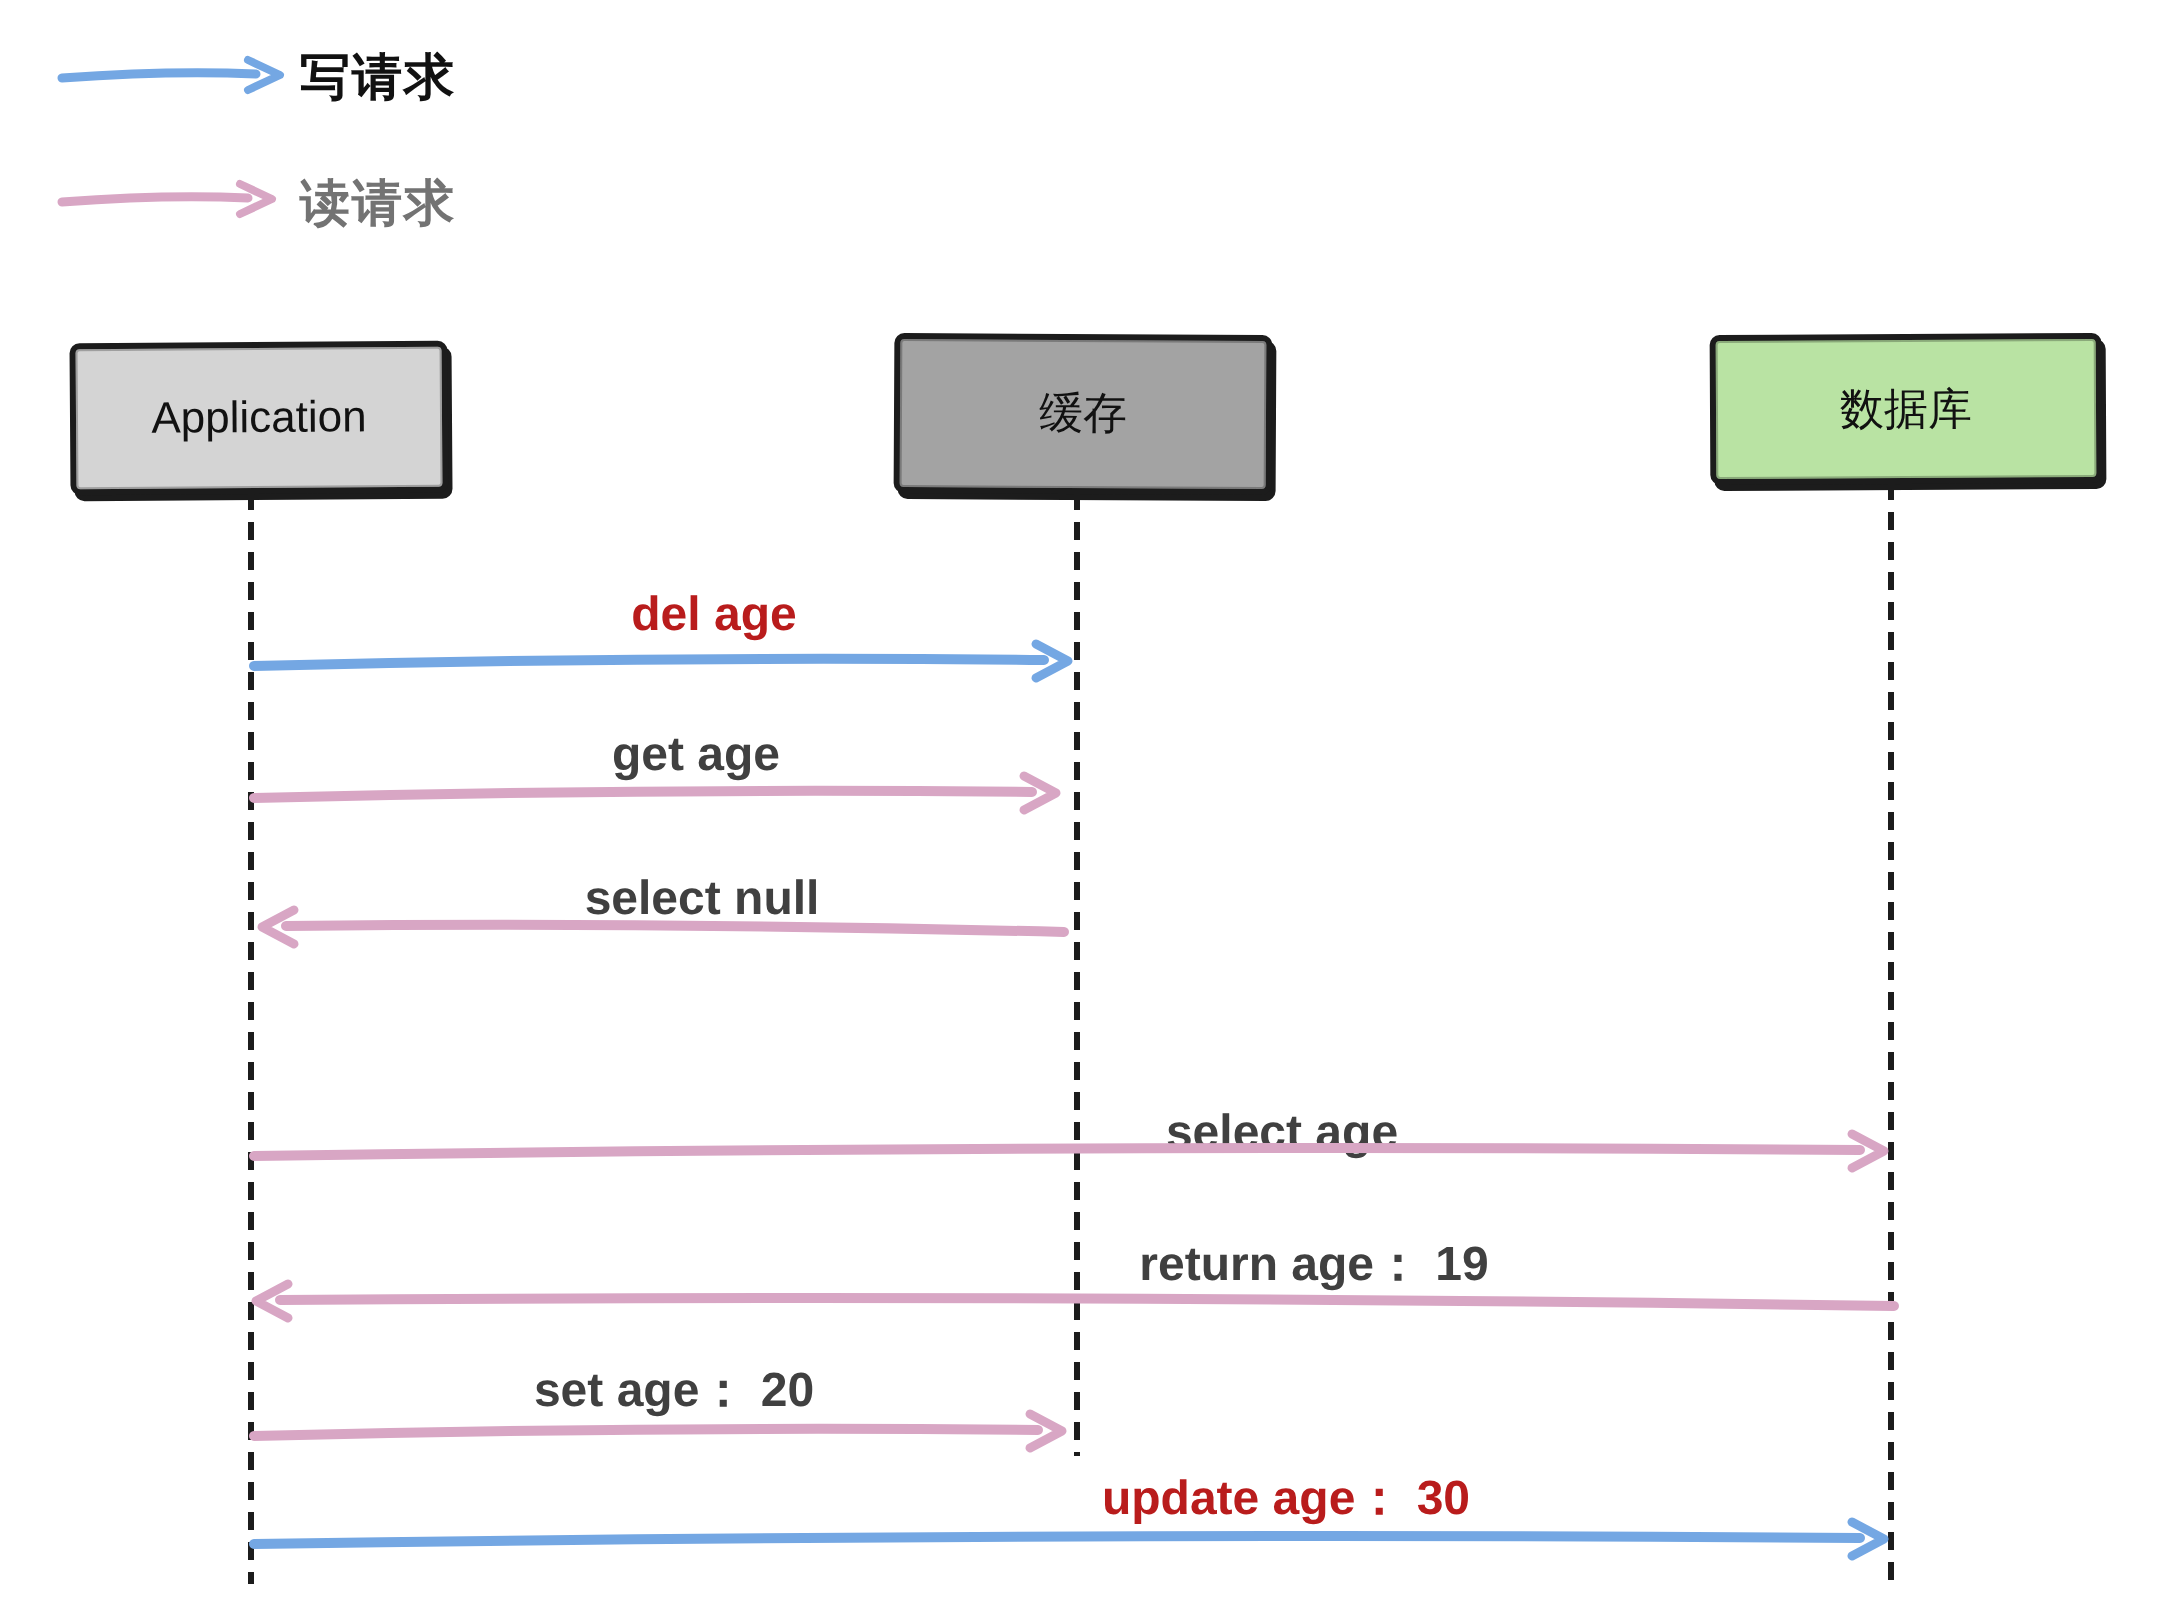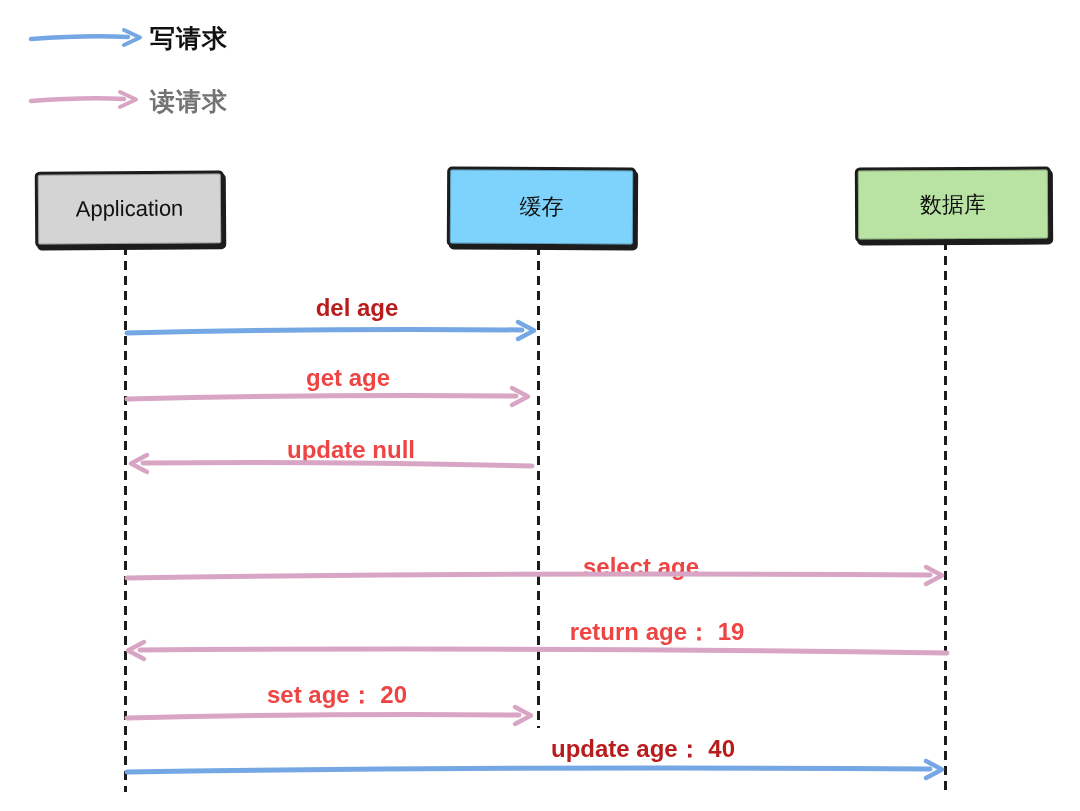--- a/index.html
+++ b/index.html
@@ -15,39 +15,39 @@
   .legend-label.read{color:#737373;}
 
   
   .actor{
     display:flex;align-items:center;justify-content:center;
     border:3px solid #1c1c1c;border-radius:5px;
     box-shadow:2px 3px 0 #1c1c1c, inset 0 0 0 1px rgba(0,0,0,.25);
     font-size:22px;color:#111;
   }
   .actor.application{left:35px;top:171px;width:183px;height:70px;background:#d4d4d4;transform:rotate(-.4deg);}
-  .actor.cache{left:447px;top:167px;width:183px;height:74px;background:#7dd3fc;transform:rotate(.3deg);text-align:center;}
+  .actor.cache{left:447px;top:167px;width:183px;height:74px;background:#a3a3a3;transform:rotate(.3deg);text-align:center;}
   .actor.database{left:855px;top:167px;width:190px;height:69px;background:#b9e3a3;transform:rotate(-.3deg);}
 
   
   .lifeline{
     width:3px;
     background:repeating-linear-gradient(to bottom,#1c1c1c 0 9px,transparent 9px 15px);
   }
   .lifeline.application{left:124px;top:246px;height:546px;}
   .lifeline.cache{left:537px;top:246px;height:482px;}
   .lifeline.database{left:944px;top:241px;height:551px;}
 
   
   .msg-label{
     font-size:24px;font-weight:bold;white-space:nowrap;
     transform:translateX(-50%);
   }
   .msg-label.write{color:#b91c1c;}
-  .msg-label.read{color:#ef4444;}
+  .msg-label.read{color:#404040;}
   .arrow{color:#74a7e3;}
   .arrow.read{color:#d8a6c4;}
   svg{display:block;overflow:visible;}
 </style>
 </head>
 <body>
 
 <div class="abs" style="left:0;top:0;width:400px;height:130px;text-align:center;">
   <span class="abs arrow" style="left:28px;top:26px;">
     <svg width="116" height="24" viewBox="0 0 116 24">
@@ -89,21 +89,21 @@
 </span>
 
 <span class="abs msg-label read" style="left:348px;top:364px;">get age</span>
 <span class="abs arrow read" style="left:124px;top:384px;">
   <svg width="408" height="26" viewBox="0 0 408 26">
     <path d="M3,15 Q204,10 392,12" stroke="currentColor" stroke-width="5" fill="none" stroke-linecap="round"></path>
     <path d="M388,4 L404,12.5 L388,21" stroke="currentColor" stroke-width="4.5" fill="none" stroke-linecap="round" stroke-linejoin="round"></path>
   </svg>
 </span>
 
-<span class="abs msg-label read" style="left:351px;top:436px;">update null</span>
+<span class="abs msg-label read" style="left:351px;top:436px;">select null</span>
 <span class="abs arrow read" style="left:127px;top:451px;">
   <svg width="408" height="26" viewBox="0 0 408 26">
     <path d="M405,15 Q204,10 16,12" stroke="currentColor" stroke-width="5" fill="none" stroke-linecap="round"></path>
     <path d="M20,4 L4,12.5 L20,21" stroke="currentColor" stroke-width="4.5" fill="none" stroke-linecap="round" stroke-linejoin="round"></path>
   </svg>
 </span>
 
 <span class="abs msg-label read" style="left:641px;top:541px;margin-top:12px;">select age</span>
 <span class="abs arrow read" style="left:124px;top:563px;">
   <svg width="822" height="26" viewBox="0 0 822 26">
@@ -121,19 +121,19 @@
 </span>
 
 <span class="abs msg-label read" style="left:337px;top:679px;">set age： 20</span>
 <span class="abs arrow read" style="left:124px;top:703px;">
   <svg width="411" height="26" viewBox="0 0 411 26">
     <path d="M3,15 Q205,10 395,12" stroke="currentColor" stroke-width="5" fill="none" stroke-linecap="round"></path>
     <path d="M391,4 L407,12.5 L391,21" stroke="currentColor" stroke-width="4.5" fill="none" stroke-linecap="round" stroke-linejoin="round"></path>
   </svg>
 </span>
 
-<span class="abs msg-label write" style="left:643px;top:733px;">update age： 40</span>
+<span class="abs msg-label write" style="left:643px;top:733px;">update age： 30</span>
 <span class="abs arrow write" style="left:124px;top:757px;">
   <svg width="822" height="26" viewBox="0 0 822 26">
     <path d="M3,15 Q411,9 806,12" stroke="currentColor" stroke-width="5" fill="none" stroke-linecap="round"></path>
     <path d="M802,4 L818,12.5 L802,21" stroke="currentColor" stroke-width="4.5" fill="none" stroke-linecap="round" stroke-linejoin="round"></path>
   </svg>
 </span>
 
 </body></html>

